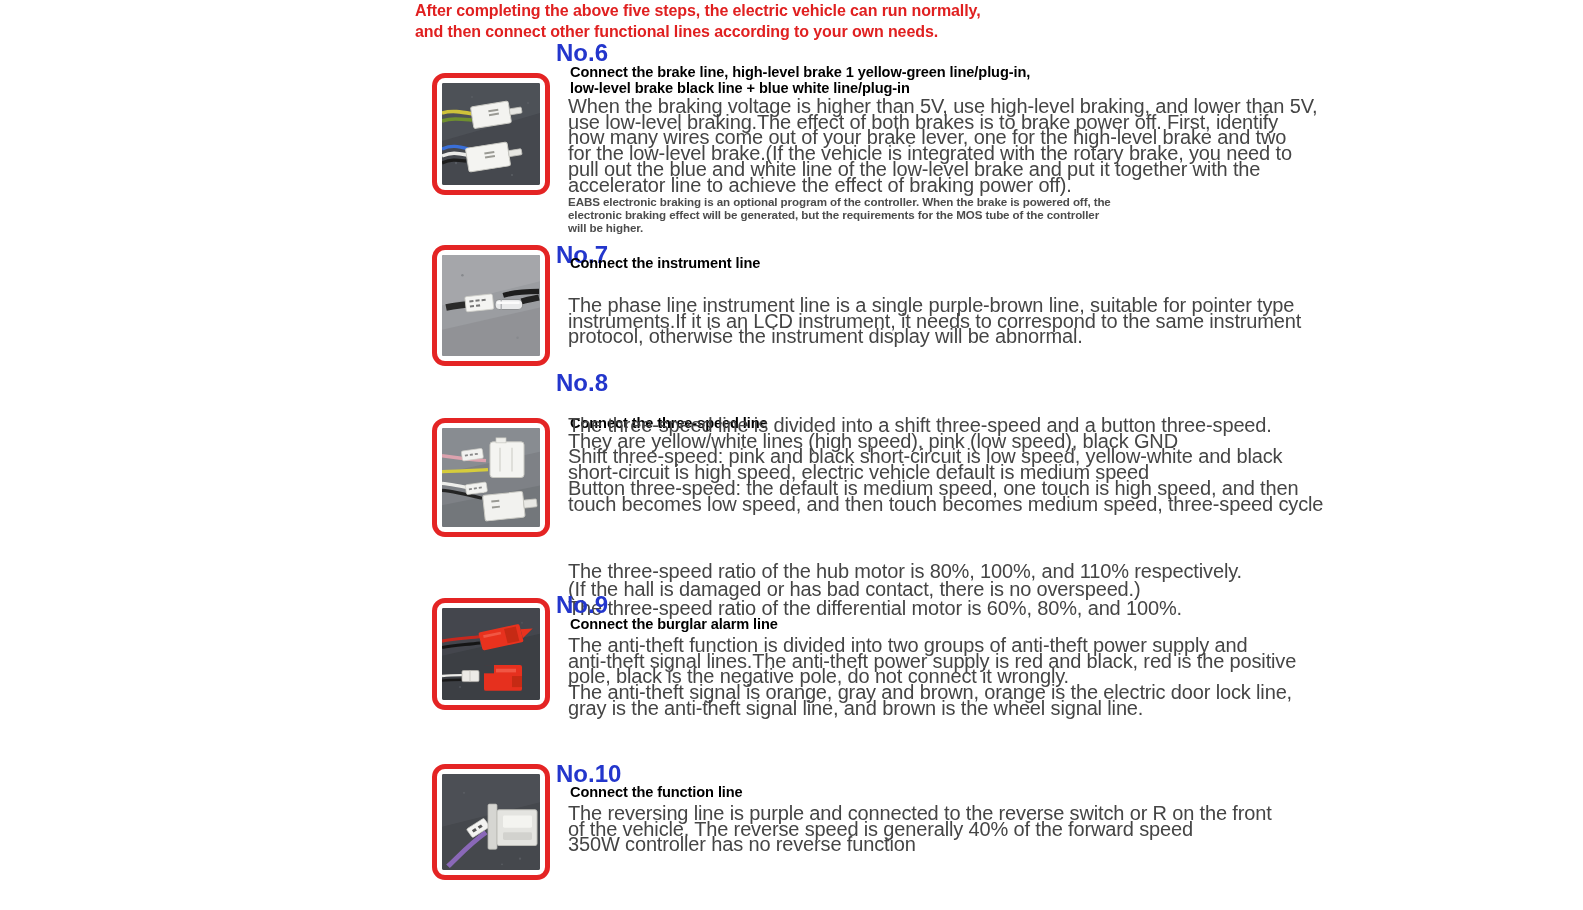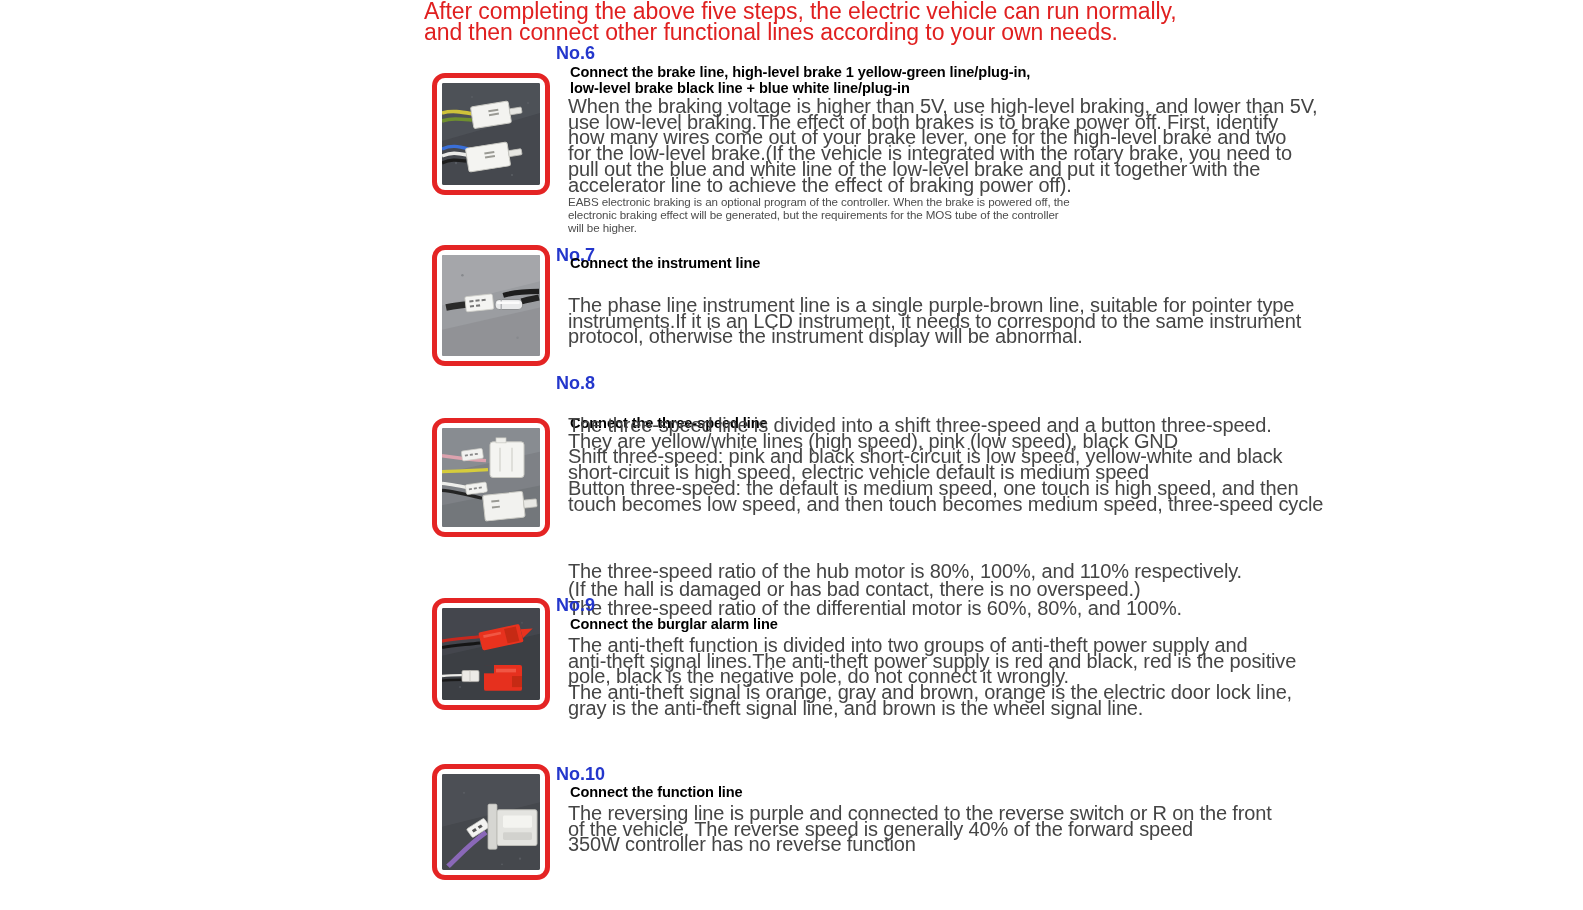--- a/index.html
+++ b/index.html
@@ -4,44 +4,44 @@
 <style>
   html,body{margin:0;padding:0;}
   body{
     width:1583px;height:910px;position:relative;background:#ffffff;
     font-family:"Liberation Sans", sans-serif;overflow:hidden;
   }
   .abs{position:absolute;}
   .lines{white-space:pre;}
   
   .intro{
-    left:424px;top:1px;width:760px;
+    left:415px;top:1px;width:760px;
     color:var(--intro-red,#e02020);
-    font-size:23px;font-weight:400;line-height:20.5px;letter-spacing:-0.1px;
+    font-size:16px;font-weight:700;line-height:20.5px;letter-spacing:-0.1px;
   }
   
   .sec-num{
     left:556px;color:var(--section-blue,#2336cc);
-    font-size:18px;font-weight:600;line-height:20px;
+    font-size:24px;font-weight:600;line-height:20px;
   }
   .t0{top:43px}.t1{top:245px}.t2{top:373px}.t3{top:595px}.t4{top:764px}
   
   .sec-heading{
     left:570px;color:#000000;font-size:14.6px;font-weight:700;line-height:15.8px;letter-spacing:-0.1px;
   }
   .h0{top:65px}.h1{top:256px}.h2{top:416px}.h3{top:617px}.h4{top:785px}
   
   .sec-body{
     left:568px;color:#454545;font-size:20px;font-weight:400;line-height:15.7px;letter-spacing:-0.15px;
   }
   .b0{top:99px}.b1{top:298px}.b2{top:418px}.b3{top:638px}.b4{top:806px}
   .b2b{top:514px;line-height:18.4px;margin-top:48px;}
   
   .sec-note{
-    left:568px;top:196px;color:#4c4c4c;font-size:11.6px;line-height:12.8px;letter-spacing:-0.1px;
+    left:568px;top:196px;color:#4c4c4c;font-size:11.6px;line-height:12.8px;letter-spacing:-0.1px;font-weight:bold;
   }
   
   .photo-frame{
     left:432px;width:118px;box-sizing:border-box;
     border:5px solid var(--frame-red,#e42424);
     border-radius:13px;background:#ffffff;padding:5px;
   }
   .f0{top:73px;height:122px}
   .f1{top:245px;height:121px}
   .f2{top:418px;height:119px}

